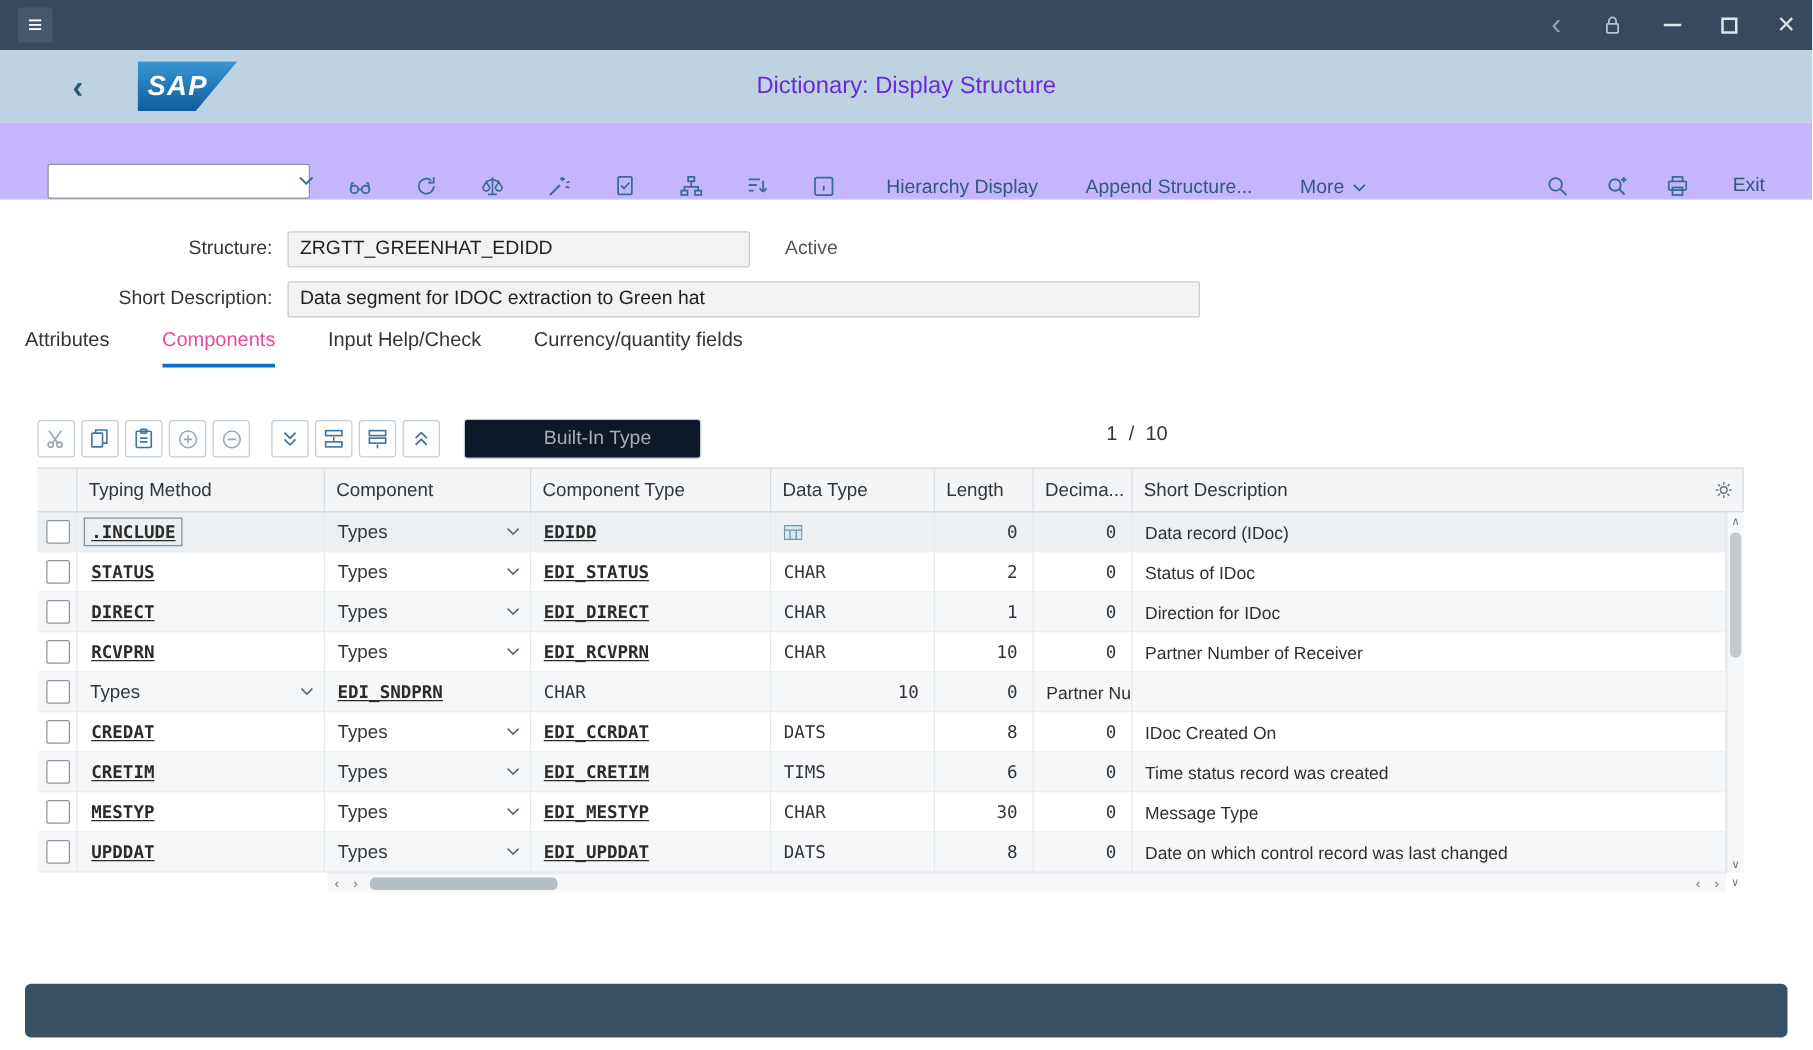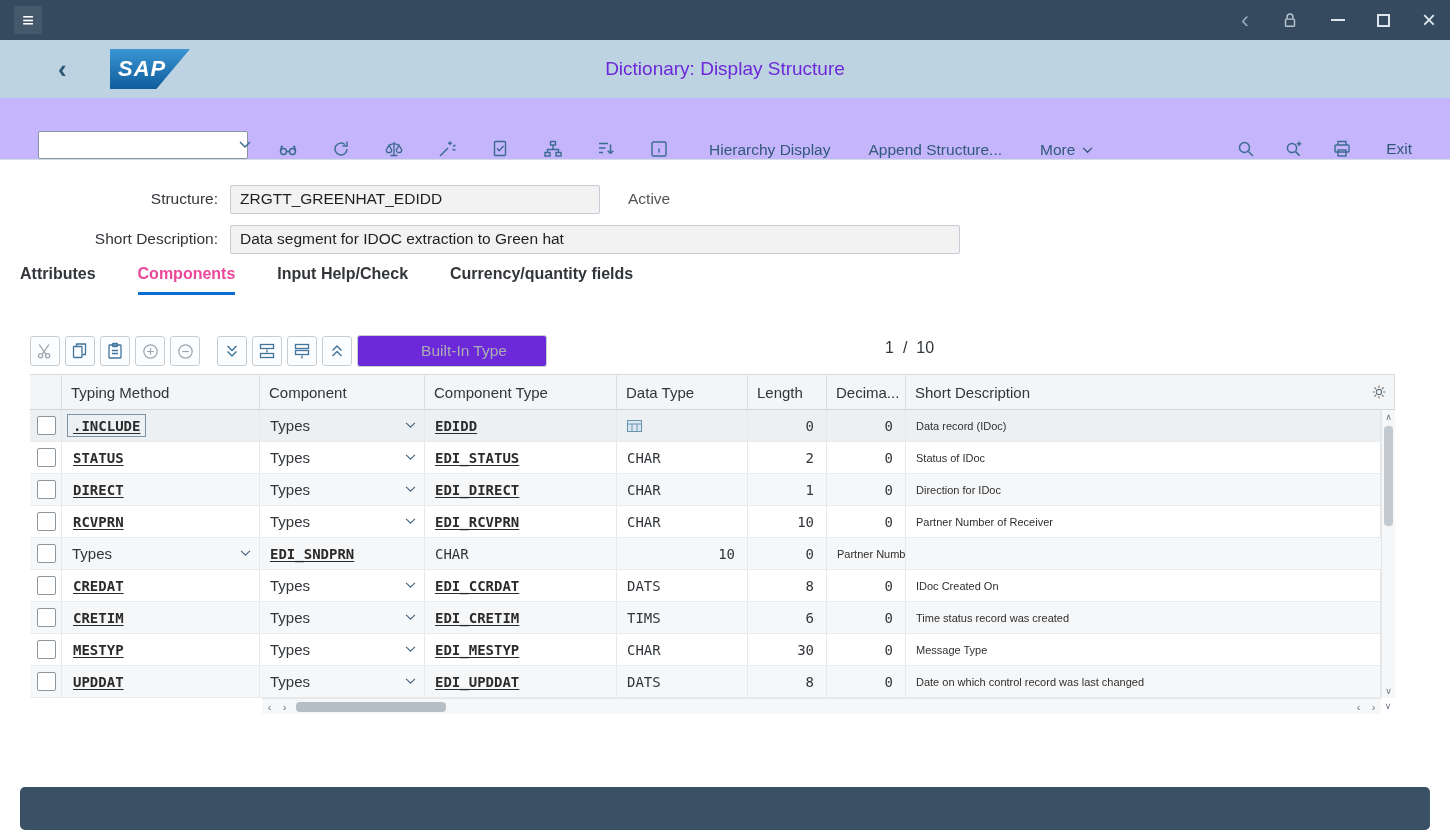--- a/index.html
+++ b/index.html
@@ -40,30 +40,30 @@
   
   .form-area{margin-top:24px;}
   .form-row{display:flex;align-items:center;margin-bottom:10px;height:30px;}
   .form-label{width:230px;text-align:right;padding-right:12px;font-size:15.5px;color:#32363a;box-sizing:border-box;}
   .field{height:29px;background:#f2f2f2;border:1px solid #c6cdd4;border-radius:2px;padding:0 9px;font-size:15.5px;color:#1f1f1f;font-family:"Liberation Sans",sans-serif;box-sizing:border-box;}
   .f-structure{width:370px;}
   .f-desc{width:730px;}
   .status-text{margin-left:28px;color:#555;font-size:15.5px;}
 
   
-  .tabstrip{display:flex;gap:42px;padding-left:20px;margin-top:2px;height:32px;align-items:center;font-weight:bold;}
+  .tabstrip{display:flex;gap:42px;padding-left:20px;margin-top:2px;height:32px;align-items:flex-start;}
   .tab{font-size:16px;color:#32363a;padding-bottom:9px;cursor:pointer;border-bottom:3px solid transparent;}
   .tab.active{color:#ec4899;border-bottom-color:#0a6ed1;}
 
   
   .grid-toolbar{margin:38px 0 6px 30px;display:flex;align-items:center;position:relative;height:34px;}
   .gbtn{width:30px;height:30px;border:1px solid #c6cdd3;border-radius:3px;background:#fcfdfe;display:flex;align-items:center;justify-content:center;margin-right:5px;cursor:pointer;color:#41759c;box-sizing:border-box;}
   .gbtn.dis{color:#9aa6b0;}
   .ggap{width:12px;}
-  .builtin-btn{width:190px;height:32px;border:1px solid #c6cdd3;border-radius:3px;color:#a9aeb4;font-size:15.5px;display:flex;align-items:center;justify-content:center;background:#6d28d9;cursor:default;box-sizing:border-box;padding-left:24px;}
+  .builtin-btn{margin-left:14px;width:190px;height:32px;border:1px solid #c6cdd3;border-radius:3px;color:#a9aeb4;font-size:15.5px;display:flex;align-items:center;justify-content:center;background:#0f172a;cursor:default;box-sizing:border-box;padding-left:24px;}
   .row-ind{position:absolute;left:855px;top:5px;font-size:16px;color:#32363a;display:flex;gap:9px;}
 
   
   .table{margin-left:30px;width:1365px;font-size:15px;}
   .thead{position:relative;display:grid;grid-template-columns:32px 198px 165px 192px 131px 79px 79px 1fr;height:36px;background:#f4f5f6;border-top:1px solid #d8dcdf;border-bottom:1px solid #cfd4d8;box-sizing:border-box;}
   .th{display:flex;align-items:center;padding-left:9px;border-right:1px solid #dadee1;color:#32363a;overflow:hidden;white-space:nowrap;}
   .th:first-child{border-right:1px solid #dadee1;}
   .gear{position:absolute;right:8px;top:9px;color:#6a7680;cursor:pointer;}
   .tbody{display:flex;}
   .rows{width:1351px;text-align:center;}
@@ -74,21 +74,21 @@
   .cell{height:100%;display:flex;align-items:center;border-right:1px solid #e6e9ec;overflow:hidden;white-space:nowrap;box-sizing:border-box;}
   .checkbox{width:17px;height:17px;border:1px solid #8d959d;border-radius:2px;background:#fff;margin-left:7px;cursor:pointer;}
   .comp-wrap{margin-left:5px;padding:2px 5px;border:1px solid transparent;}
   .trow.first .comp-wrap{border-color:#7f93a3;}
   a.glink{font-family:"DejaVu Sans Mono",monospace;font-weight:bold;font-size:14px;color:#2b2b2b;text-decoration:underline;text-underline-offset:2px;cursor:pointer;}
   .c-typing{justify-content:space-between;padding:0 8px 0 10px;}
   .c-typing .dd{color:#4a6a85;}
   .c-ctype{padding-left:10px;}
   .c-dtype{padding-left:10px;font-family:"DejaVu Sans Mono",monospace;font-size:14px;}
   .c-num{justify-content:flex-end;padding-right:12px;font-family:"DejaVu Sans Mono",monospace;font-size:14px;}
-  .c-desc{padding-left:10px;font-size:11px;color:#2f2f2f;}
+  .c-desc{padding-left:10px;font-size:14px;color:#2f2f2f;}
   .struct-ic{display:none;}
   .struct-ic.show{display:block;}
 
   
   .vscroll{width:14px;background:#f6f7f8;border-left:1px solid #e3e6e9;position:relative;box-sizing:border-box;}
   .vs-up,.vs-down{position:absolute;left:0;width:13px;text-align:center;color:#6b7680;font-size:9px;cursor:pointer;}
   .vs-up{top:2px;}
   .vs-down{bottom:2px;}
   .vs-thumb{position:absolute;left:2px;top:16px;width:9px;height:100px;background:#c2c9cf;border-radius:4px;cursor:pointer;}
   .hscroll{margin-left:232px;width:1119px;height:16px;display:flex;align-items:center;background:#f6f7f8;border-top:1px solid #e3e6e9;box-sizing:border-box;}

